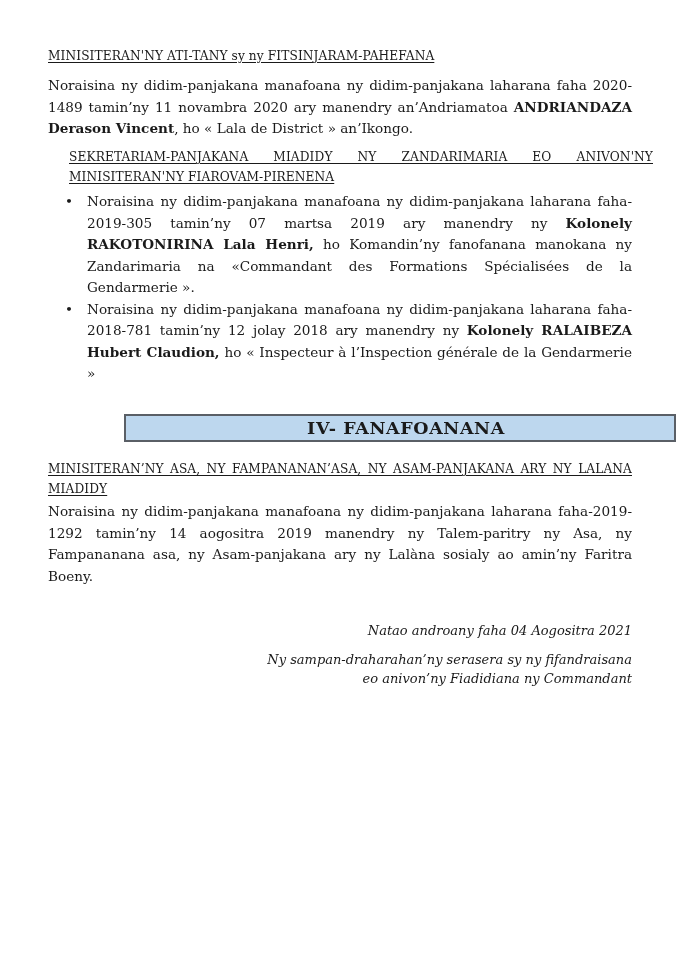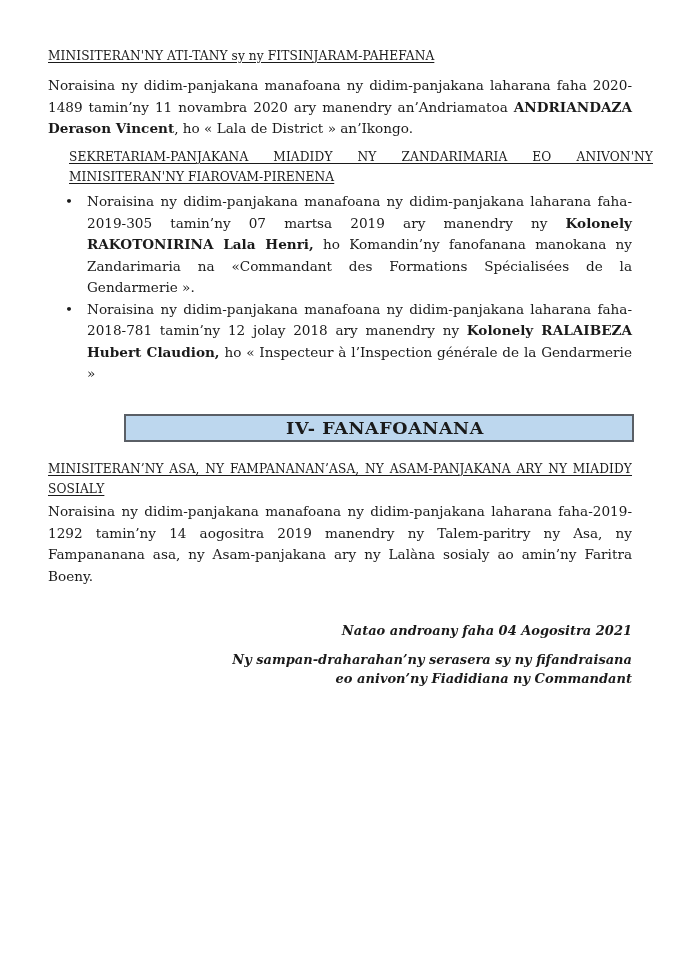--- a/index.html
+++ b/index.html
@@ -14,27 +14,27 @@
     font-size: 12.2px; line-height: 20px; letter-spacing: 0.1px; text-align: justify;
   }
   .para {
     font-size: 13.6px; line-height: 21.5px; text-align: justify; margin: 0;
   }
   b { font-weight: bold; }
   ul.bullets { list-style: none; margin: 0; padding: 0; }
   ul.bullets li { position: relative; padding-left: 39px; font-size: 13.6px; line-height: 21.5px; text-align: justify; }
   ul.bullets li .bullet { position: absolute; left: 17px; top: 0; }
   .banner {
-    position: absolute; left: 124px; top: 414px; width: 510px; height: 28px;
+    position: absolute; left: 124px; top: 414px; width: 552px; height: 28px;
     background: #bdd7ee; border: 2px solid #5a5f66; box-sizing: border-box;
     text-align: center; font-weight: bold; font-size: 17.5px; line-height: 24px;
     letter-spacing: 0.6px;
     padding-left: 12px;
   }
-  .sig { position: absolute; right: 46px; text-align: center; font-style: italic; font-weight: bold; font-size: 13px; line-height: 19px; }
+  .sig { position: absolute; right: 46px; text-align: center; font-style: italic; font-weight: normal; font-size: 13px; line-height: 19px; }
 </style>
 </head>
 <body>
 
 <div class="page">
   <div class="heading" style="position:absolute; top:46px; left:0;">MINISITERAN'NY ATI-TANY sy ny FITSINJARAM-PAHEFANA</div>
 
   <p class="para" style="position:absolute; top:75px; left:0; width:584px;"><span>Noraisina ny didim-panjakana manafoana ny didim-panjakana laharana faha 2020-1489 tamin’ny 11 novambra 2020 ary manendry an’Andriamatoa </span><b>ANDRIANDAZA Derason Vincent</b><span>, ho « Lala de District » an’Ikongo.</span></p>
 
   <div class="heading" style="position:absolute; top:147px; left:0; width:584px;margin-left:21px;">SEKRETARIAM-PANJAKANA MIADIDY NY ZANDARIMARIA EO ANIVON'NY MINISITERAN'NY FIAROVAM-PIRENENA</div>
@@ -43,21 +43,21 @@
     <li>
       <span class="bullet">•</span>
       <span>Noraisina ny didim-panjakana manafoana ny didim-panjakana laharana faha-2019-305 tamin’ny 07 martsa 2019 ary manendry ny </span><b>Kolonely RAKOTONIRINA Lala Henri,</b><span> ho Komandin’ny fanofanana manokana ny Zandarimaria na «Commandant des Formations Spécialisées de la Gendarmerie ».</span>
     </li>
     <li>
       <span class="bullet">•</span>
       <span>Noraisina ny didim-panjakana manafoana ny didim-panjakana laharana faha-2018-781 tamin’ny 12 jolay 2018 ary manendry ny </span><b>Kolonely RALAIBEZA Hubert Claudion,</b><span> ho « Inspecteur à l’Inspection générale de la Gendarmerie »</span>
     </li>
   </ul>
 
-  <div class="heading" style="position:absolute; top:459px; left:0; width:584px;">MINISITERAN’NY ASA, NY FAMPANANAN’ASA, NY ASAM-PANJAKANA ARY NY MIADIDY SOSIALY</div>
+  <div class="heading" style="position:absolute; top:459px; left:0; width:584px;">MINISITERAN’NY ASA, NY FAMPANANAN’ASA, NY ASAM-PANJAKANA ARY NY LALANA MIADIDY</div>
 
   <p class="para" style="position:absolute; top:501px; left:0; width:584px;">Noraisina ny didim-panjakana manafoana ny didim-panjakana laharana faha-2019-1292 tamin’ny 14 aogositra 2019 manendry ny Talem-paritry ny Asa, ny Fampananana asa, ny Asam-panjakana ary ny Lalàna sosialy ao amin’ny  Faritra Boeny.</p>
 </div>
 
 <div class="banner" style="background: rgb(189, 215, 238); border-color: rgb(90, 95, 102);">
   <span>IV-  FANAFOANANA</span>
 </div>
 
 <div class="sig" style="top:621px;">Natao androany faha 04 Aogositra 2021</div>
 <div class="sig" style="top:650px;">Ny sampan-draharahan’ny serasera sy ny fifandraisana</div>

